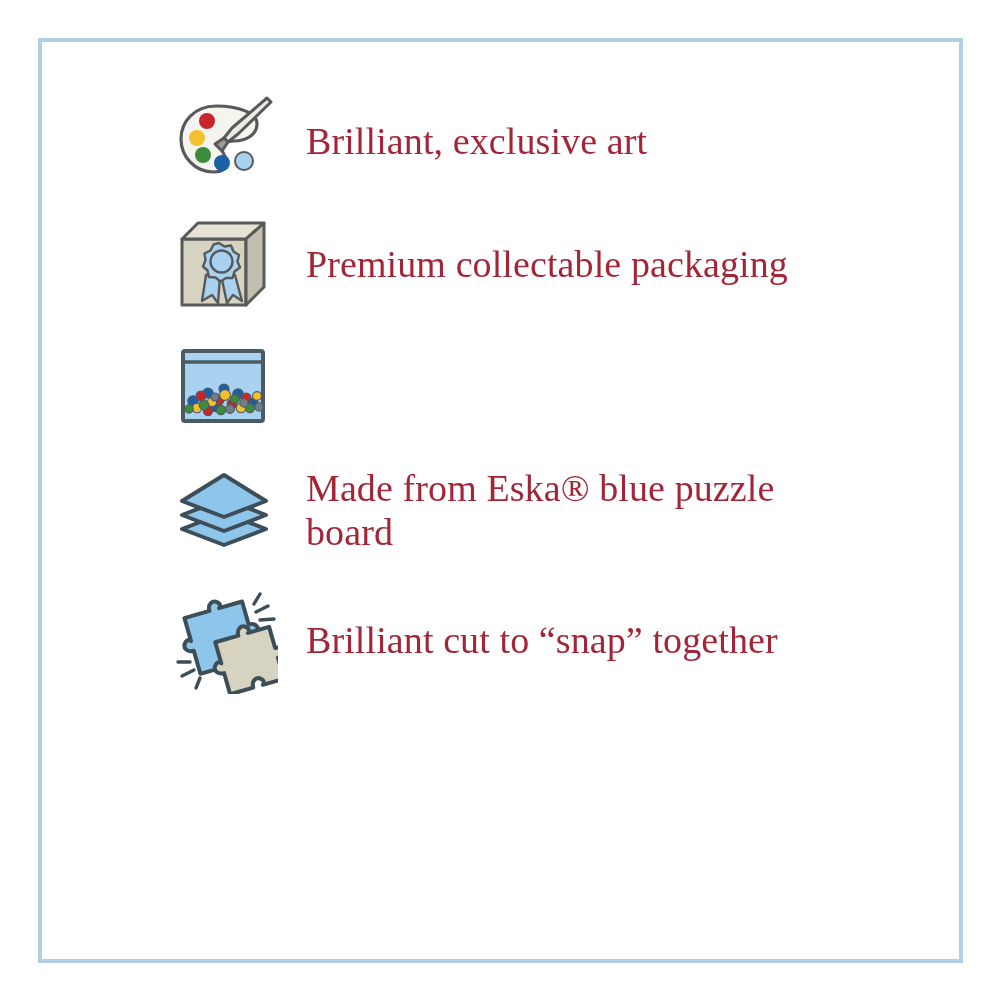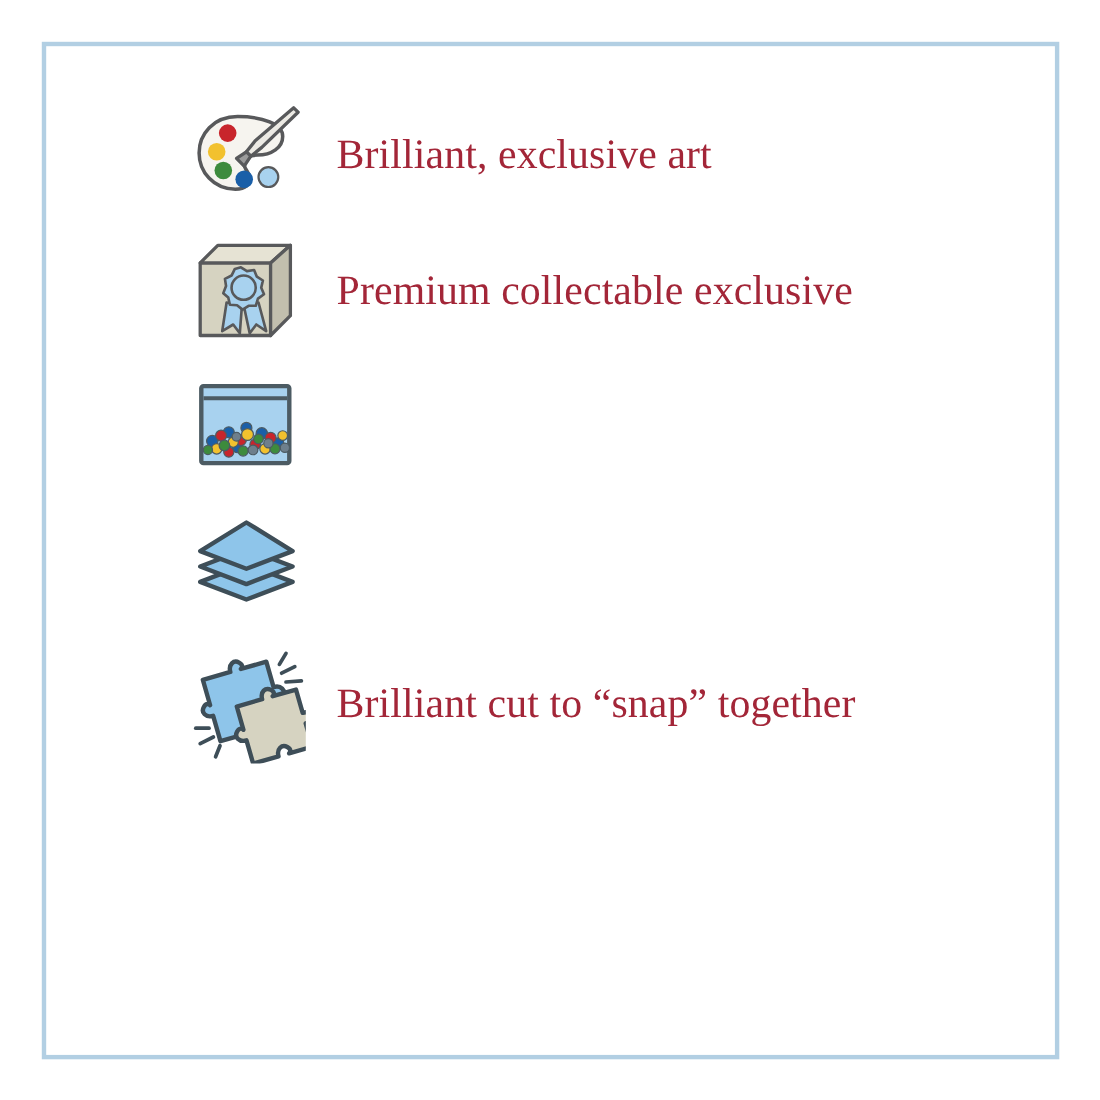--- a/index.html
+++ b/index.html
@@ -110,21 +110,21 @@
 
           <path d="M72 24 L90 8 L90 72 L72 90 Z" fill="#c2bfae" stroke="#58595b" stroke-width="3" stroke-linejoin="round"></path>
 
           <path d="M32 60 L28 86 L38 80 L44 88 L46 62 Z" fill="#a8d2ef" stroke="#58595b" stroke-width="2.4" stroke-linejoin="round"></path>
           <path d="M47 60 L53 88 L59 80 L68 86 L61 60 Z" fill="#a8d2ef" stroke="#58595b" stroke-width="2.4" stroke-linejoin="round"></path>
 
           <path d="M45 28 L50.5 31.5 L57 30.5 L59.5 36.5 L65 40 L63.5 46.5 L66 52.5 L60.5 56.5 L58.5 63 L52 63 L46.5 66.5 L41.5 62.5 L35 62 L33.5 55.5 L29 51.5 L31.5 45 L30.5 38.5 L36.5 35.5 L39.5 29.5 Z" fill="#a8d2ef" stroke="#58595b" stroke-width="2.4" stroke-linejoin="round"></path>
           <circle cx="47.5" cy="46.5" r="11" fill="#a8d2ef" stroke="#58595b" stroke-width="2.4"></circle>
         </svg>
       </div>
-      <div class="feature-text">Premium collectable exclusive</div>
+      <div class="feature-text">Premium collectable packaging</div>
     </div>
 
 
     <div class="feature-row">
       <div class="icon-cell">
         <svg width="98" height="84" viewBox="0 0 98 84" aria-hidden="true">
           <defs>
             <clipPath id="bagClip">
               <rect x="8" y="6" width="80" height="70" rx="2"></rect>
             </clipPath>
@@ -173,20 +173,21 @@
     </div>
 
     <div class="feature-row tall">
       <div class="icon-cell">
         <svg width="100" height="86" viewBox="0 0 100 86" aria-hidden="true">
           <path d="M50 46 L92 62 L50 78 L8 62 Z" fill="#8ec5ea" stroke="#3e4e58" stroke-width="4" stroke-linejoin="round"></path>
           <path d="M50 32 L92 48 L50 64 L8 48 Z" fill="#8ec5ea" stroke="#3e4e58" stroke-width="4" stroke-linejoin="round"></path>
           <path d="M50 8 L92 34 L50 50 L8 34 Z" fill="#8ec5ea" stroke="#3e4e58" stroke-width="4" stroke-linejoin="round"></path>
         </svg>
       </div>
+      <div class="feature-text">Made from Eska® blue puzzle board</div>
     </div>
 
     <div class="feature-row tall">
       <div class="icon-cell">
         <svg width="108" height="108" viewBox="0 0 108 108" aria-hidden="true">
 
           <g transform="rotate(-16 54 54)">
             <path d="M22 22 L48 22 C48 15 54 12 58 16 C62 20 58 22 58 22 L82 22 L82 46
                      C89 46 92 52 88 56 C84 60 82 56 82 56 L82 80 L58 80
                      C58 80 62 78 58 74 C54 70 48 73 48 80 L22 80 L22 56

